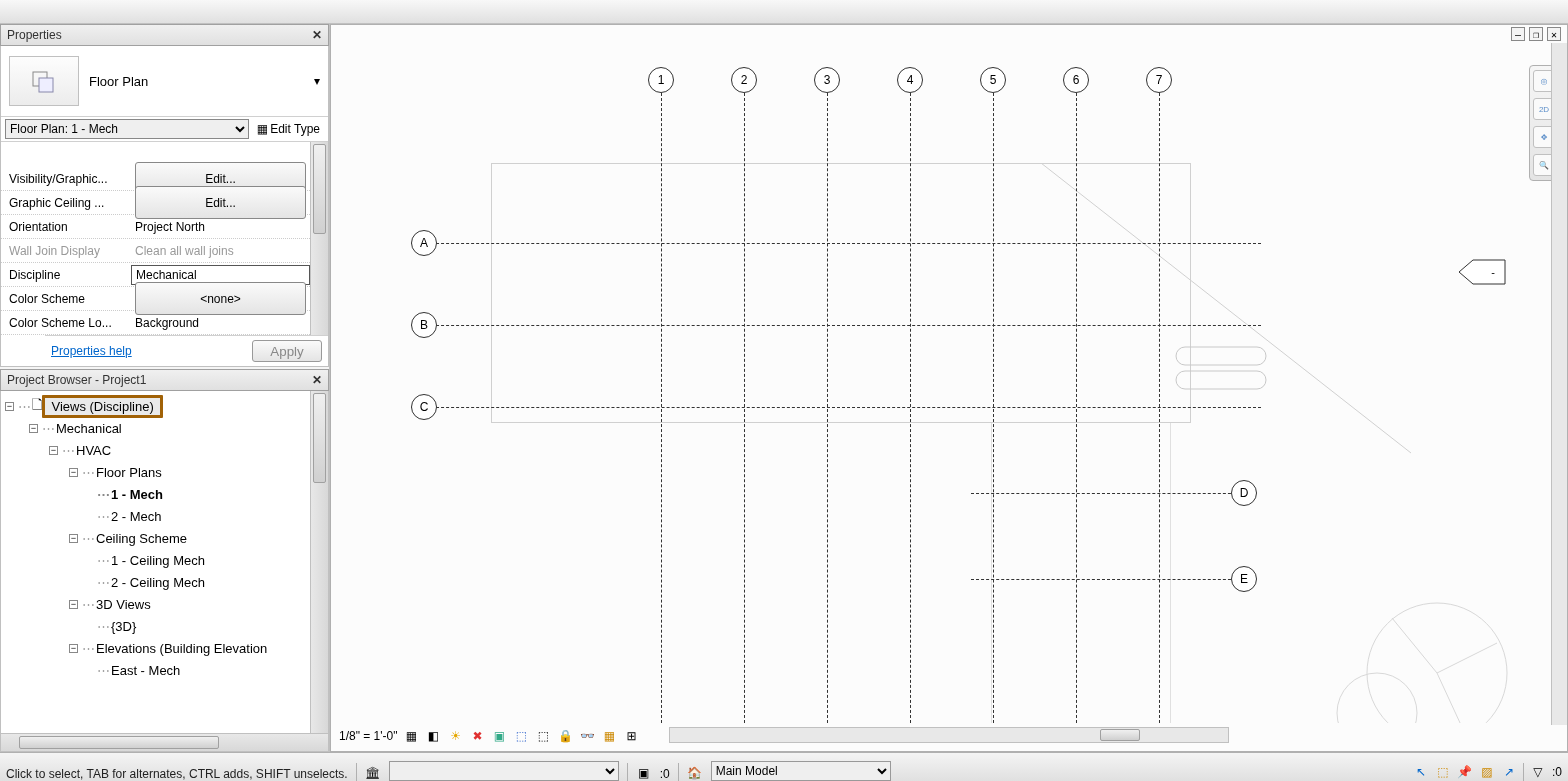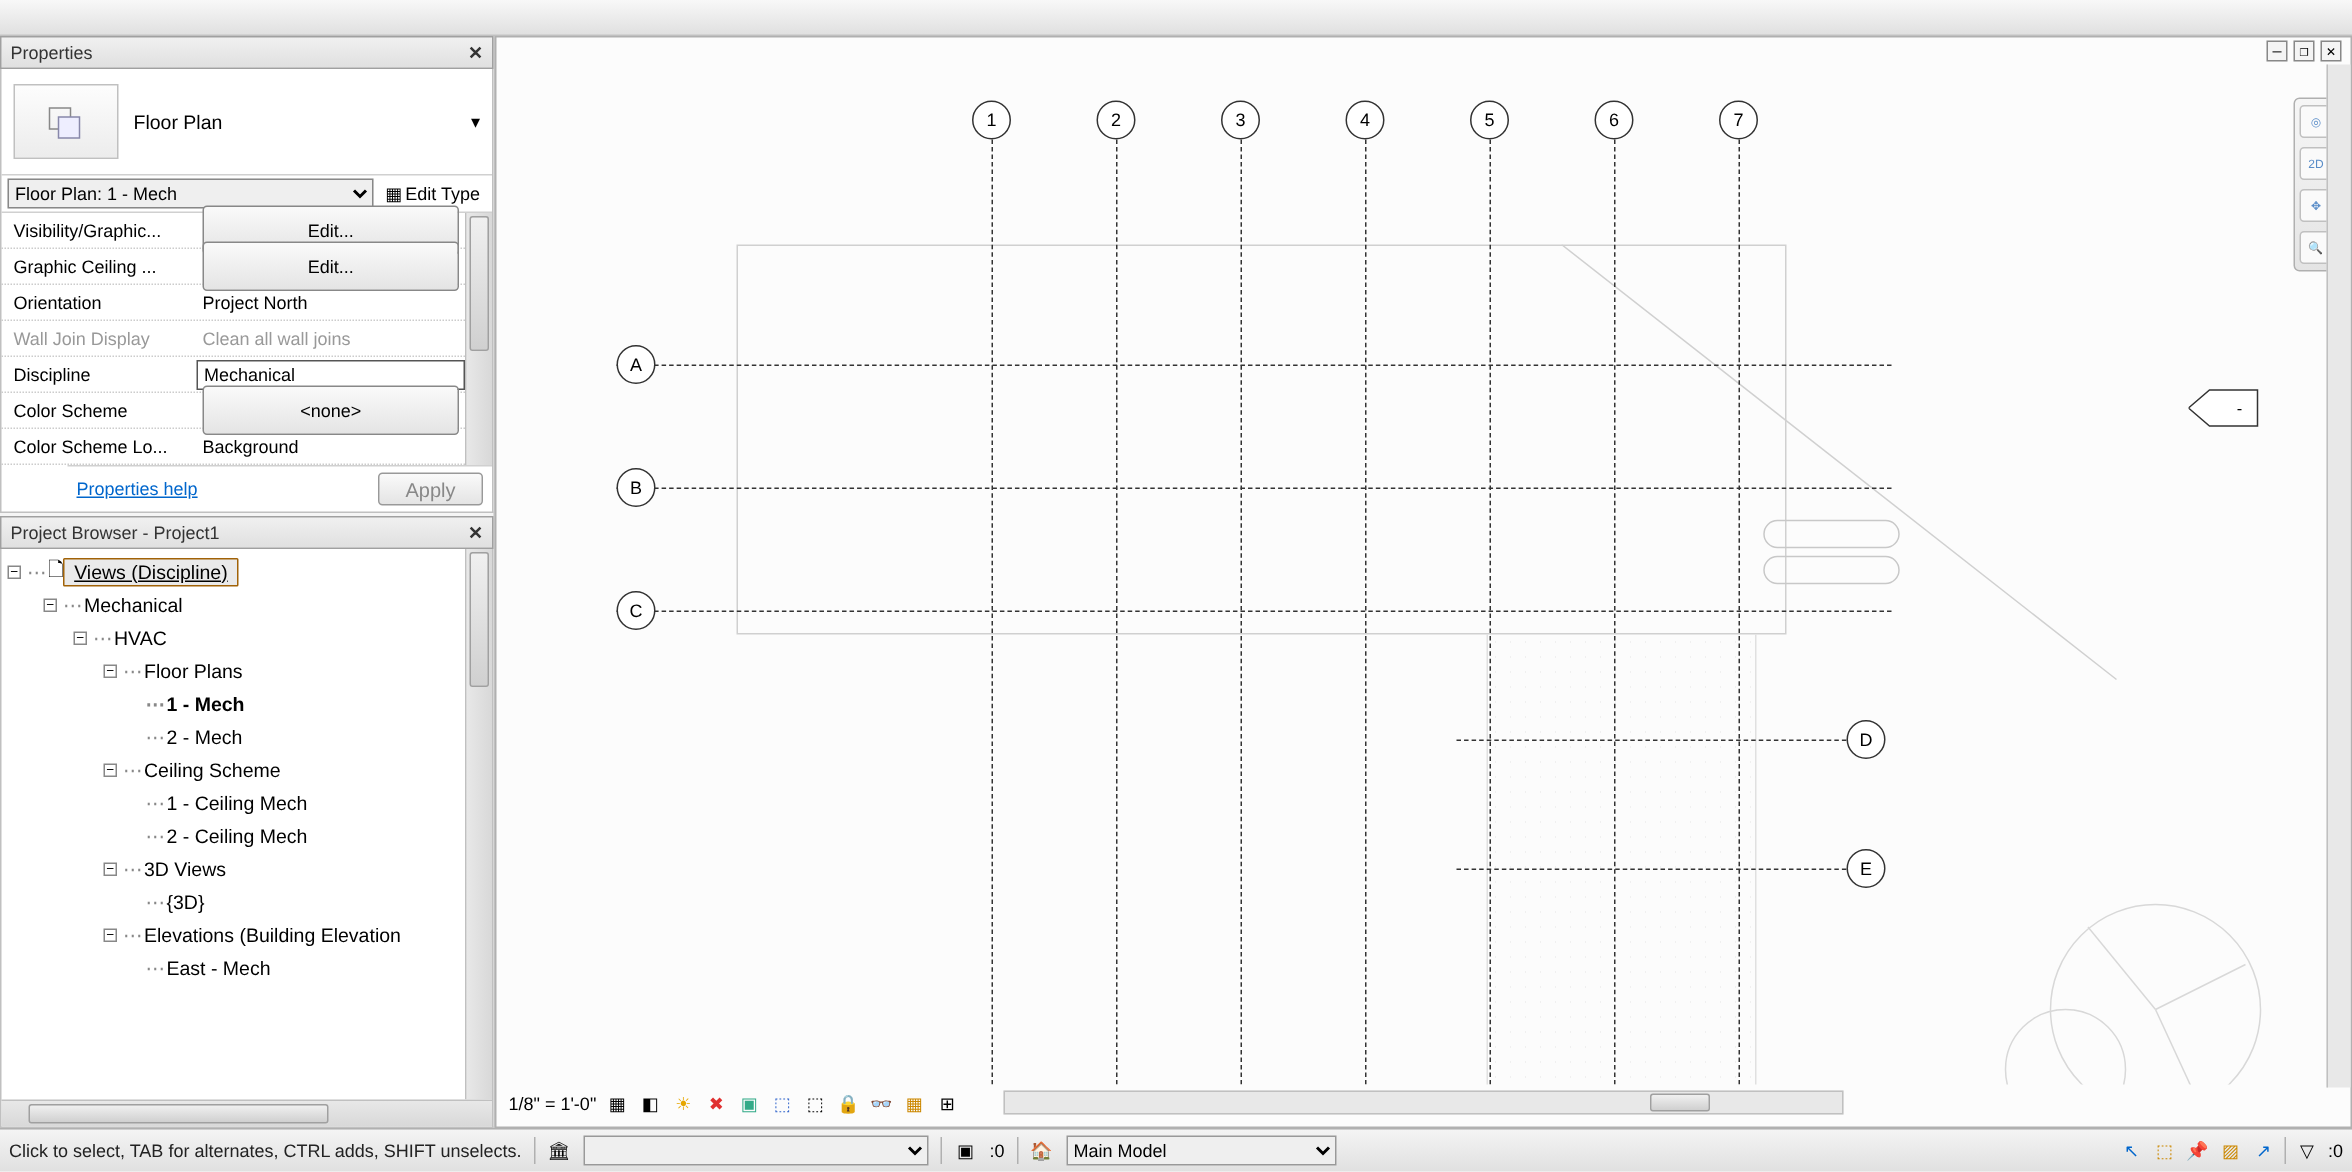--- a/index.html
+++ b/index.html
@@ -73,20 +73,21 @@
 .instance-row select {
   flex: 1; height: 20px; border: 1px solid #888; font-size: 12px;
 }
 .instance-row .edit-type {
   margin-left: 4px; font-size: 12px; padding: 0 4px; cursor: pointer;
   display: flex; align-items: center; gap: 2px;
 }
 .prop-grid-wrap { display: flex; }
 .prop-grid {
   flex: 1;
+  margin-top: 25px;
 }
 .prop-row {
   display: flex; border-bottom: 1px dotted #ccc;
   height: 24px; align-items: center;
 }
 .prop-row .pl { width: 130px; padding-left: 8px; white-space: nowrap; overflow: hidden; text-overflow: ellipsis; }
 .prop-row .pv { flex: 1; padding: 0 4px; }
 .prop-row.disabled { color: #999; }
 .btn-small {
   width: 100%; height: 33px; background: linear-gradient(#fafafa,#e4e4e4);
@@ -132,22 +133,22 @@
   font-size: 9px; line-height: 1; background: #fff;
 }
 .tree .tn .dots { color: #888; margin-right: 2px; letter-spacing: -1px; }
 .tree .tn.l0 { padding-left: 4px; }
 .tree .tn.l1 { padding-left: 28px; }
 .tree .tn.l2 { padding-left: 48px; }
 .tree .tn.l3 { padding-left: 68px; }
 .tree .tn.l4 { padding-left: 96px; }
 .tree .tn.bold { font-weight: bold; }
 .tree .root-lbl {
-  background: #eaeaea; border: 1px solid #a16207;
-  padding: 1px 6px; border-radius: 1px; text-decoration: underline;
+  background: #eaeaea; border: 3px solid #a16207;
+  padding: 1px 6px; border-radius: 1px;
 }
 .hscroll {
   height: 18px; background: linear-gradient(#e8e8e8,#d8d8d8);
   border-top: 1px solid #c0c0c0; position: relative;
 }
 .hscroll .thumb-sc {
   position: absolute; top: 2px; bottom: 2px; left: 18px; width: 200px;
   background: linear-gradient(#f0f0f0,#d0d0d0);
   border: 1px solid #a0a0a0; border-radius: 2px;
 }
@@ -216,21 +217,21 @@
 }
 .right-vscroll {
   position: absolute; right: 0; top: 18px; bottom: 26px; width: 16px;
   background: #e8e8e8; border-left: 1px solid #c0c0c0;
 }
 
 .status-bar {
   position: absolute; left: 0; right: 0; bottom: 0; height: 29px;
   background: linear-gradient(#f4f4f4,#e0e0e0);
   border-top: 1px solid #b0b0b0;
-  display: flex; align-items: center; padding: 0 6px; gap: 8px;
+  display: flex; align-items: flex-end; padding: 0 6px; gap: 8px;
 }
 .status-bar .hint { font-size: 12px; color: #222; }
 .status-bar .sep { width: 1px; height: 18px; background: #b0b0b0; }
 .status-bar select.ws {
   width: 230px; height: 20px; border: 1px solid #999; font-size: 12px;
 }
 .status-bar .sb-ico {
   width: 16px; height: 16px; display: inline-flex; align-items: center; justify-content: center;
 }
 .sb-right { margin-left: auto; display: flex; gap: 6px; align-items: center; }

